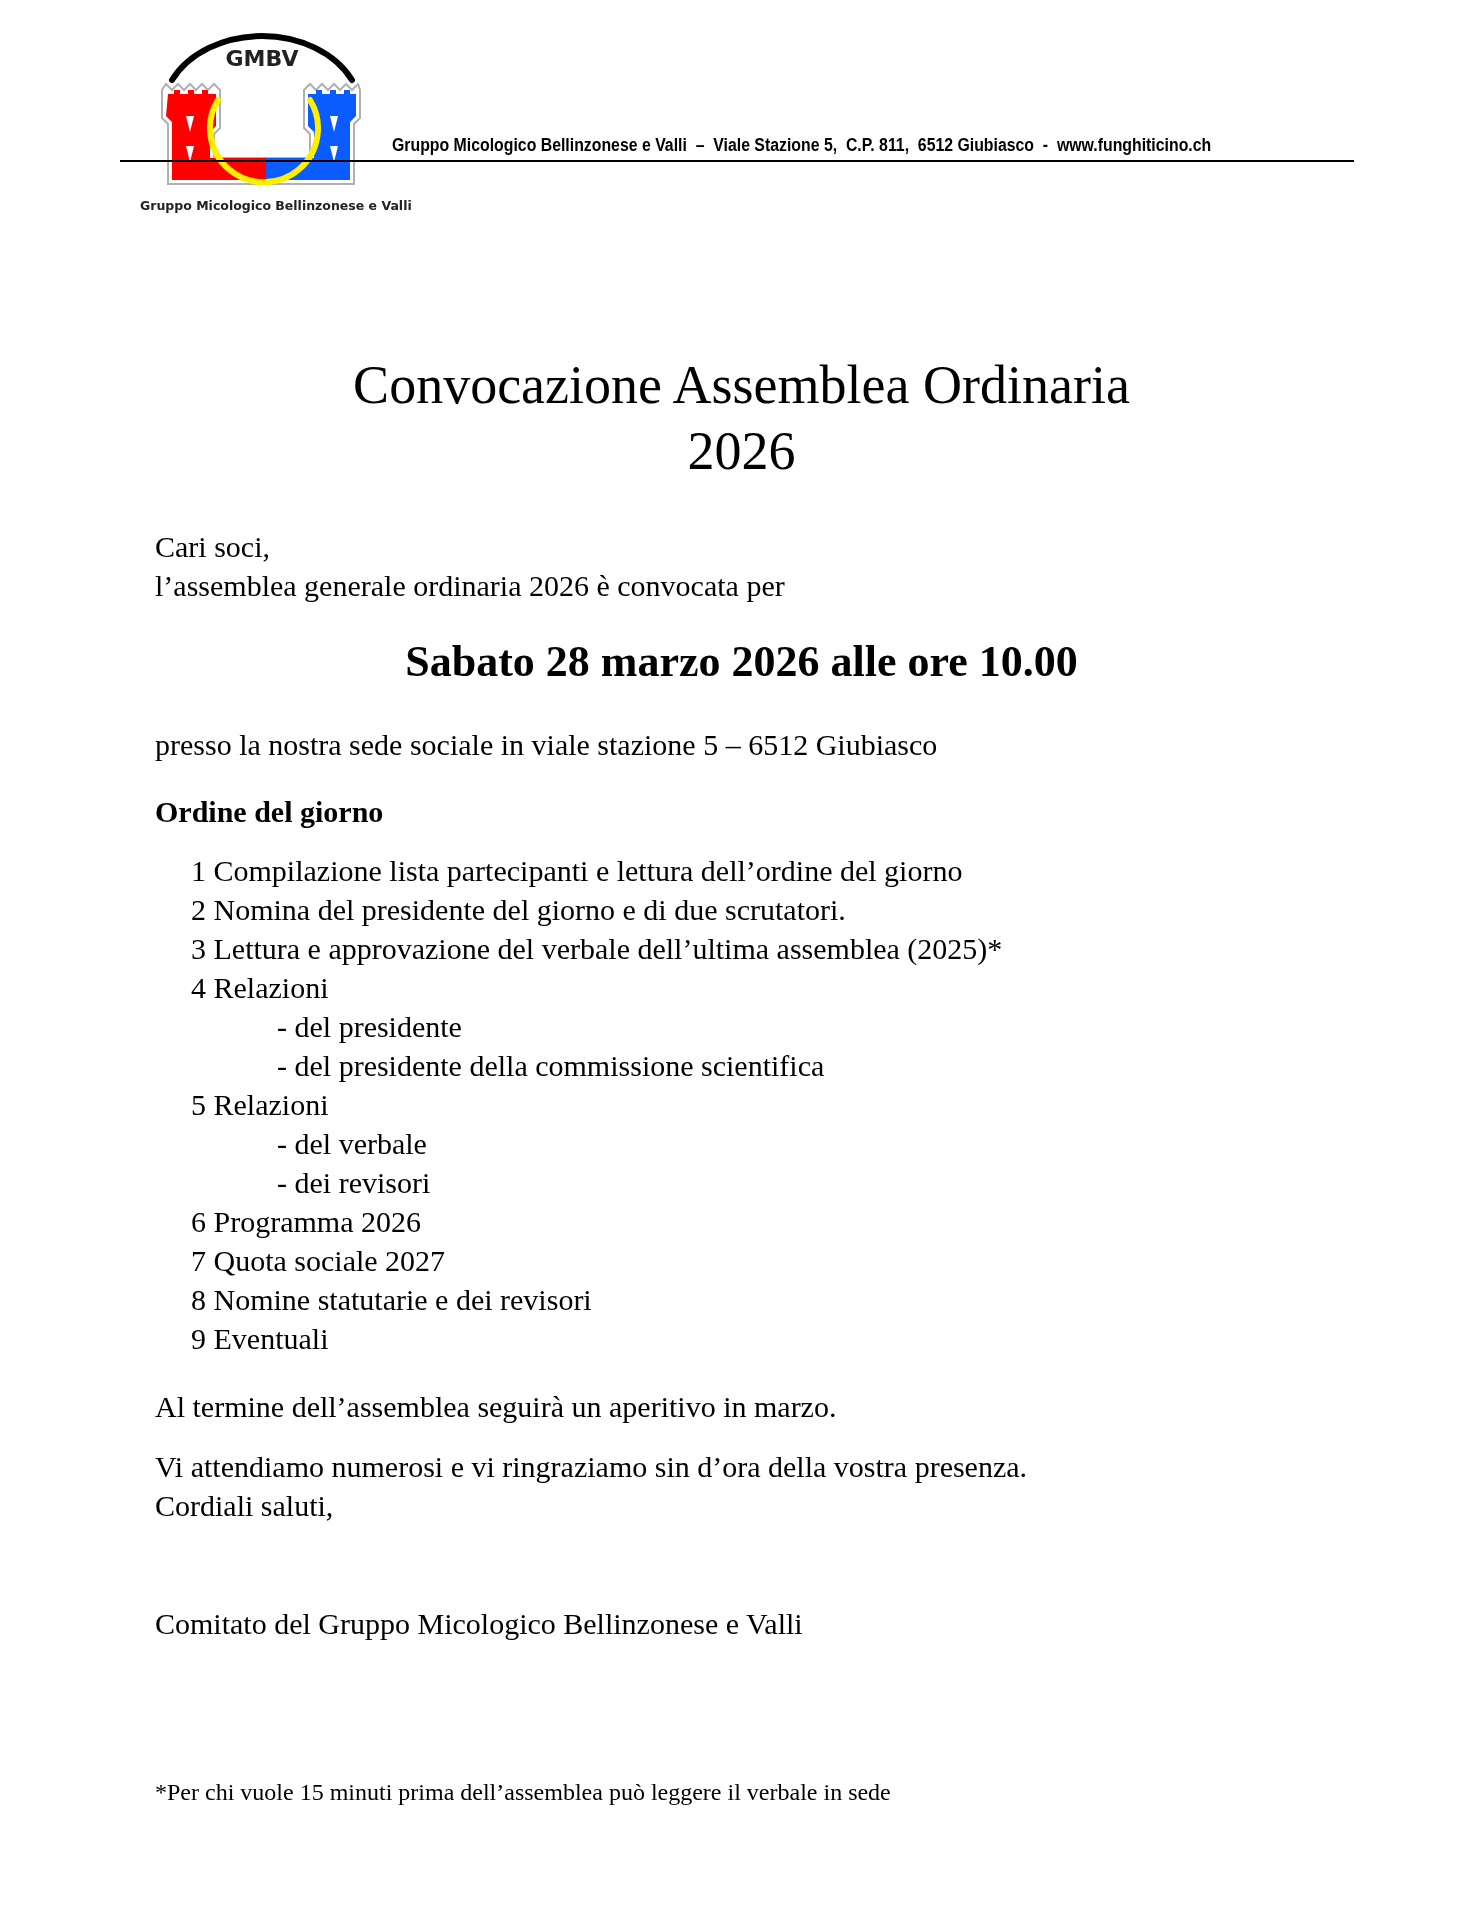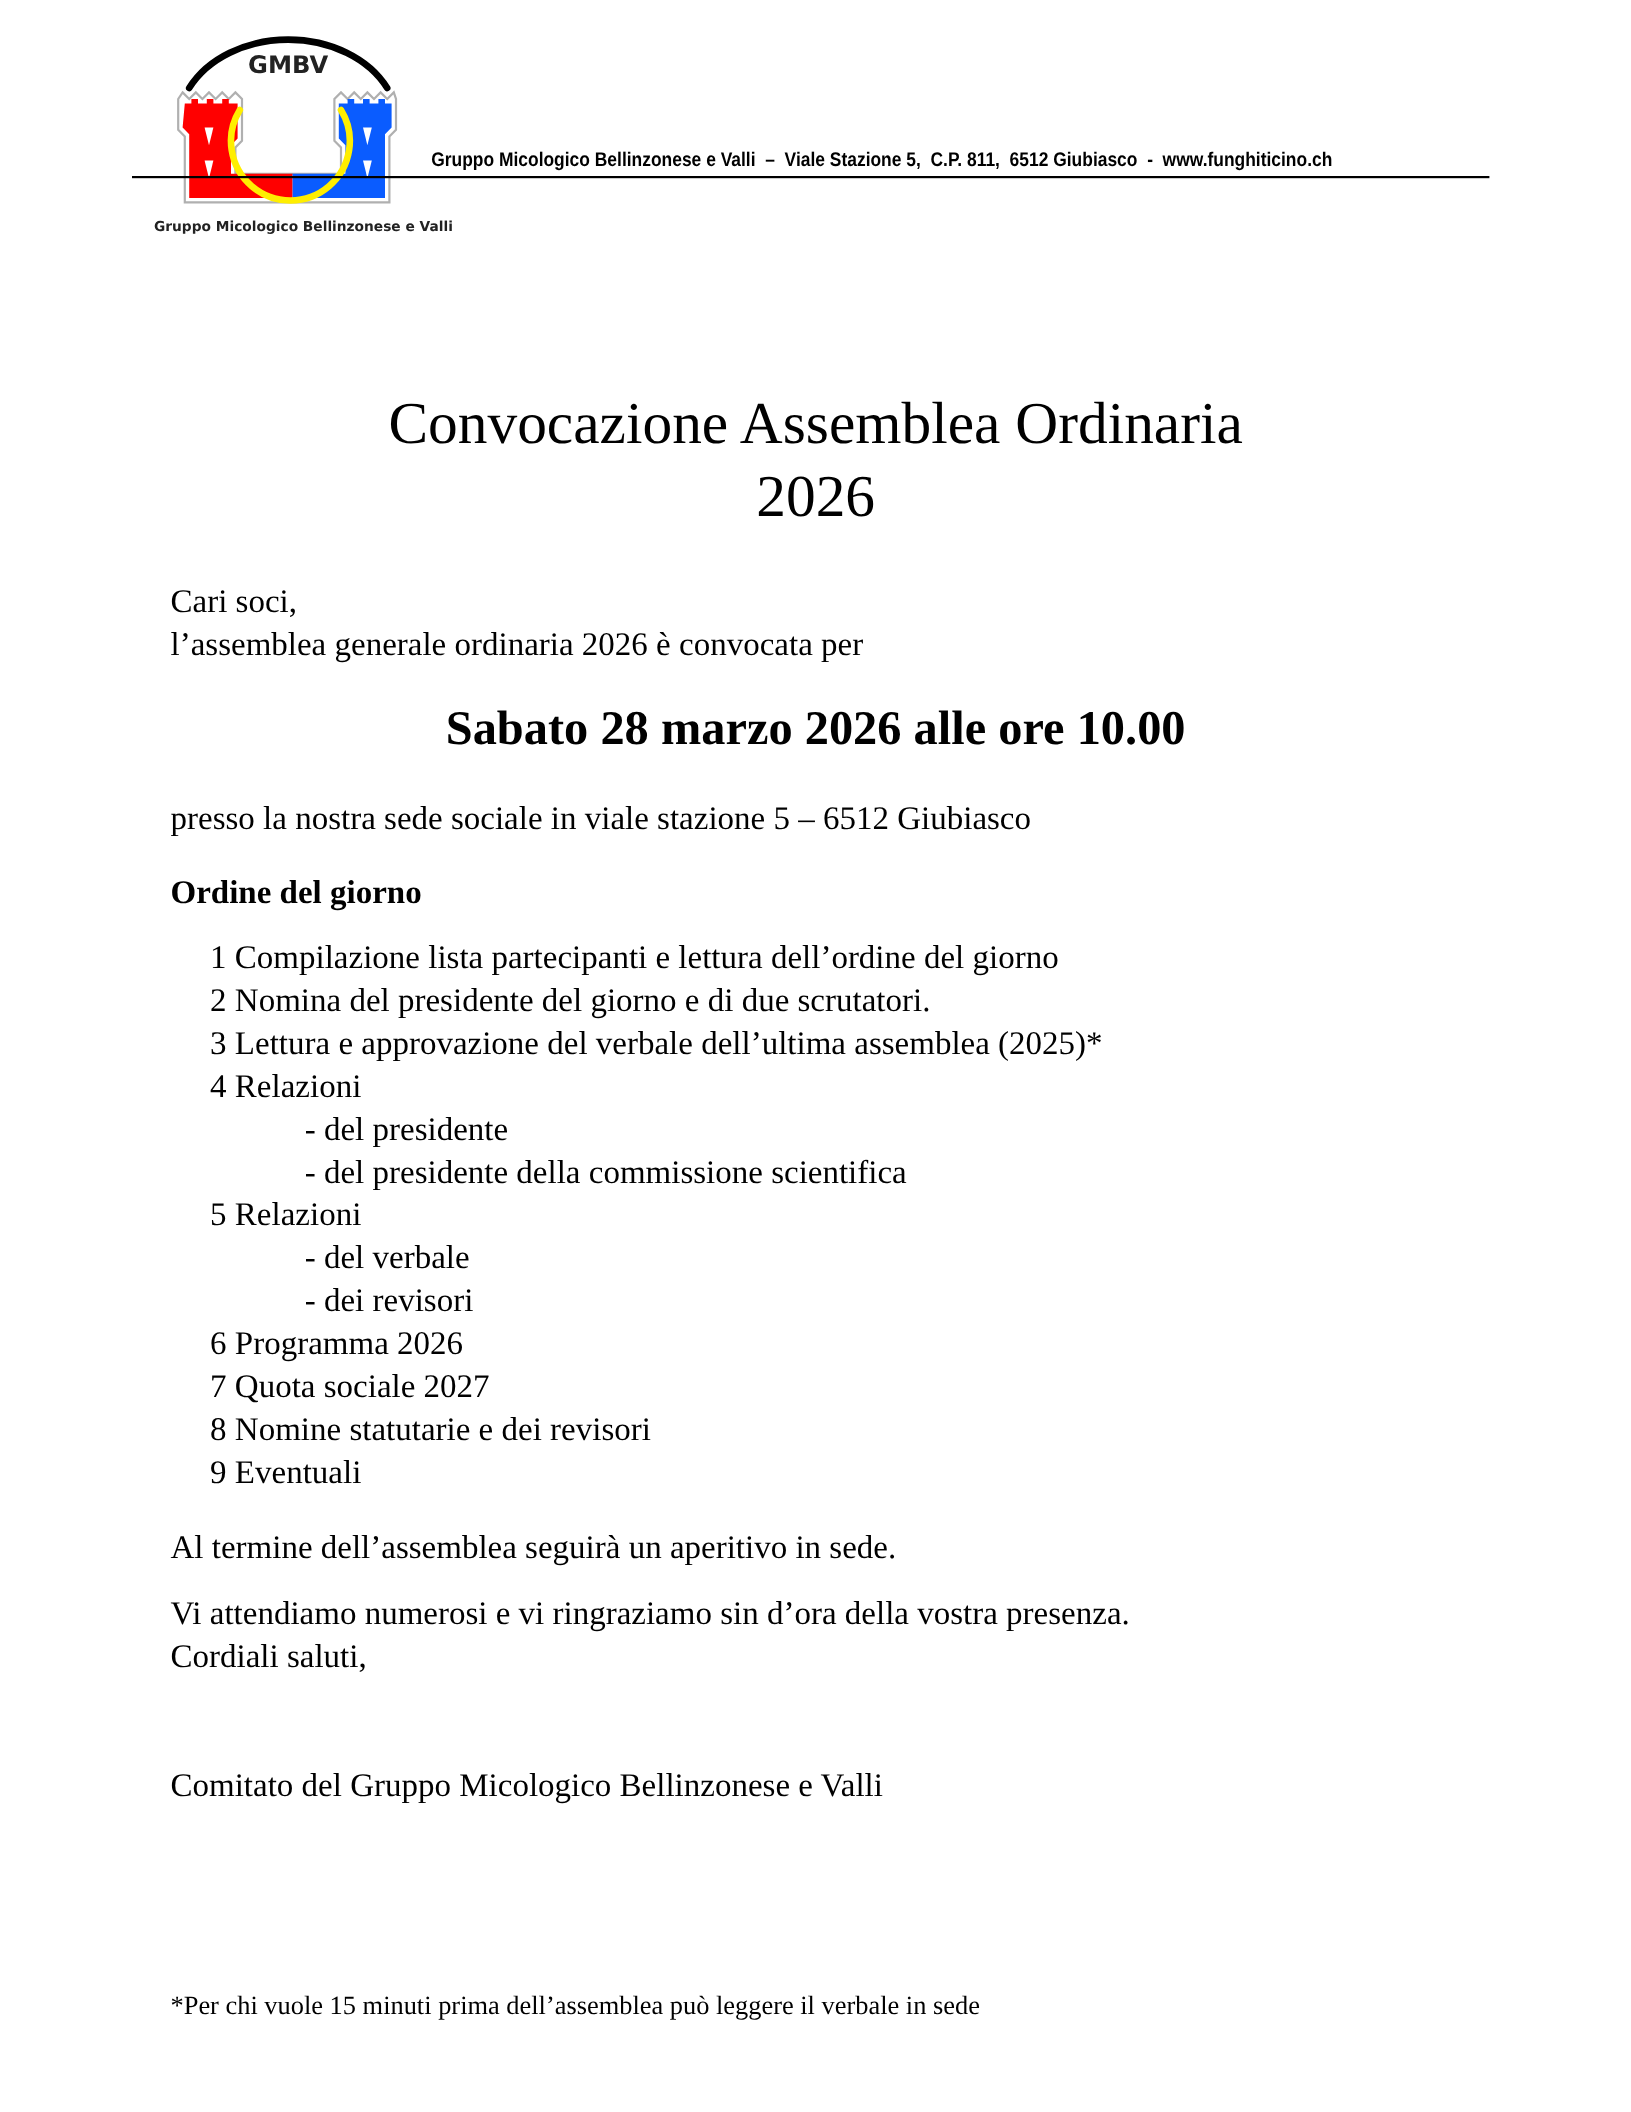--- a/index.html
+++ b/index.html
@@ -47,21 +47,21 @@
     .venue { top: 725px; }
     .agenda-heading { top: 792px; font-weight: bold; }
     .agenda { position: absolute; left: 155px; top: 851px; font-size: 30px; line-height: 39px; margin-left: 36px; }
     .agenda-item { white-space: nowrap; }
     .agenda-sub { white-space: nowrap; padding-left: 86px; }
 
     .closing1 { top: 1387px; }
     .closing2 { top: 1447px; }
     .closing3 { top: 1486px; }
     .signature { top: 1604px; }
-    .footnote { position: absolute; left: 155px; top: 1777px; font-size: 24px; line-height: 30px; white-space: nowrap; margin-top: 32px; }
+    .footnote { position: absolute; left: 155px; top: 1777px; font-size: 24px; line-height: 30px; white-space: nowrap; }
   </style>
 </head>
 <body>
 
 <div class="page">
 
   <div class="logo">
     <svg viewBox="0 0 220 175">
 
       <path d="M 12 60 A 100 78 0 0 1 192 60" fill="none" stroke="#000" stroke-width="6" stroke-linecap="round"></path>
@@ -112,20 +112,20 @@
     <div class="agenda-sub">- del presidente della commissione scientifica</div>
     <div class="agenda-item">5 Relazioni</div>
     <div class="agenda-sub">- del verbale</div>
     <div class="agenda-sub">- dei revisori</div>
     <div class="agenda-item">6 Programma 2026</div>
     <div class="agenda-item">7 Quota sociale 2027</div>
     <div class="agenda-item">8 Nomine statutarie e dei revisori</div>
     <div class="agenda-item">9 Eventuali</div>
   </div>
 
-  <div class="text closing1">Al termine dell’assemblea seguirà un aperitivo in sede.</div>
+  <div class="text closing1">Al termine dell’assemblea seguirà un aperitivo in marzo.</div>
   <div class="text closing2">Vi attendiamo numerosi e vi ringraziamo sin d’ora della vostra presenza.</div>
   <div class="text closing3">Cordiali saluti,</div>
 
   <div class="text signature">Comitato del Gruppo Micologico Bellinzonese e Valli</div>
 
   <div class="footnote">*Per chi vuole 15 minuti prima dell’assemblea può leggere il verbale in sede</div>
 </div>
 
 </body></html>

